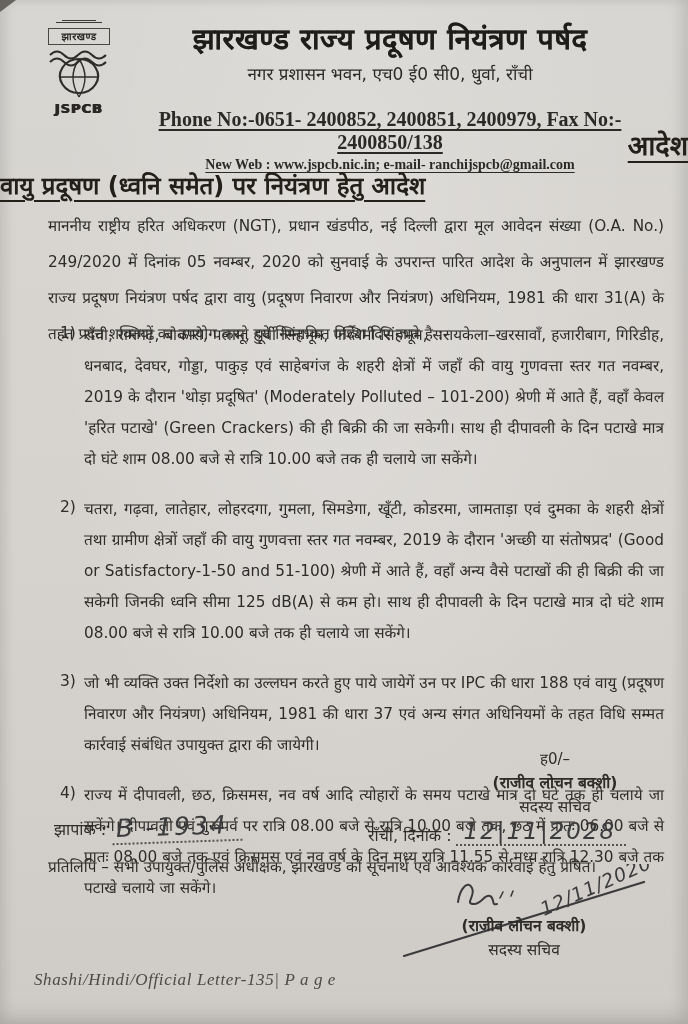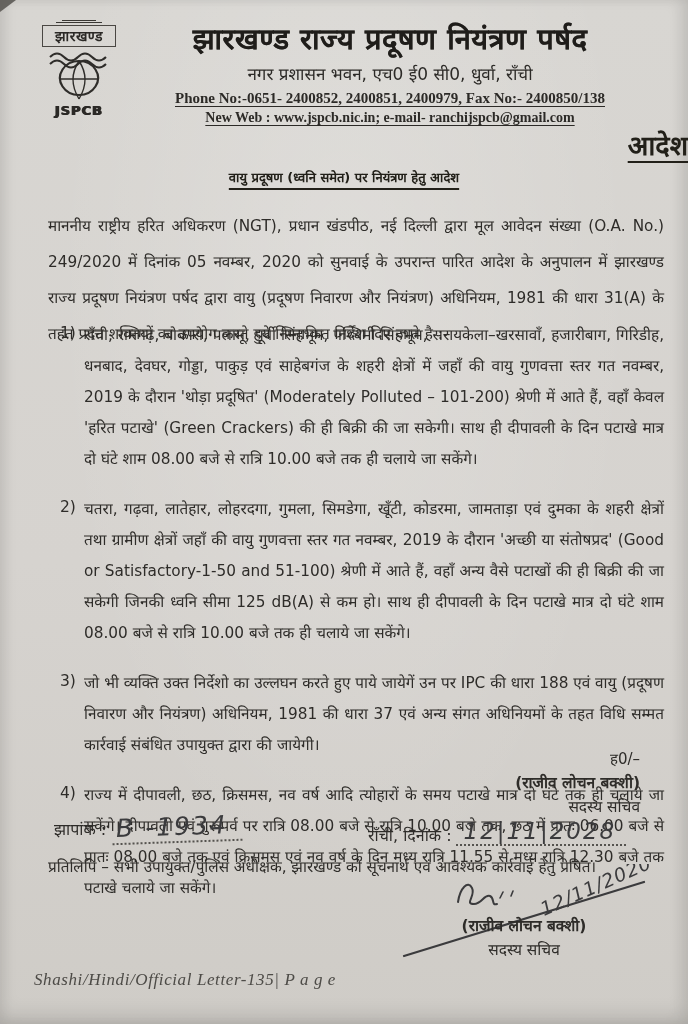--- a/index.html
+++ b/index.html
@@ -20,66 +20,66 @@
     position:absolute; left:0; top:0; width:16px; height:12px;
     background:#55524e;
     clip-path:polygon(0 0, 100% 0, 0 100%);
     opacity:0.85;
   }
   
   .logo { position:absolute; left:36px; top:20px; width:86px; text-align:center; }
   .logo .rule { height:1px; background:#3a3834; width:34px; margin:0 auto 1px; }
   .logo .rule2 { height:1px; background:#3a3834; width:46px; margin:0 auto 2px; }
   .logo .logo-state {
-    display:inline-block; font-size:14px; font-weight:bold; color:#2b2926;
+    display:inline-block; font-size:10px; font-weight:bold; color:#2b2926;
     border:1px solid #4a4743; padding:0 12px 1px; letter-spacing:0.5px;
   }
   .logo svg { display:block; margin:2px auto 0; }
   .logo .logo-abbr {
     font-size:13px; font-weight:bold; color:#2b2926; letter-spacing:1px;
     text-shadow:0.6px 0 0 #2b2926, -0.6px 0 0 #2b2926;
   }
   .header-text { position:absolute; left:116px; top:18px; width:548px; text-align:center; }
   .org-name {
     font-size:29px; font-weight:bold; color:#1f1d1a; letter-spacing:0.5px;
     text-shadow:0 0 0.5px rgba(30,28,25,0.7);
   }
   .org-address { font-size:17px; margin-top:5px; color:#2c2a27; }
   .org-phone {
     font-family:"Liberation Serif", serif;
-    font-size:15px; font-weight:bold; color:#2c2a27; margin-top:5px;
+    font-size:20px; font-weight:bold; color:#2c2a27; margin-top:23px;
     text-decoration:underline; text-underline-offset:3px;
   }
   .org-web {
     font-family:"Liberation Serif", serif;
     font-size:14px; font-weight:bold; color:#2c2a27; margin-top:3px;
     text-decoration:underline; text-underline-offset:3px;
   }
   
   .doc-title {
     position:absolute; left:0; top:126px; width:100%; text-align:right;
     font-size:27px; font-weight:bold; color:#222019;
     text-decoration:underline; text-underline-offset:6px; text-decoration-thickness:1.5px;
   }
   .doc-subtitle {
-    position:absolute; left:0; top:168px; width:100%; text-align:center;
-    font-size:13px; font-weight:bold; color:#222019;
+    position:absolute; left:0; top:168px; width:100%; text-align:left;
+    font-size:24px; font-weight:bold; color:#222019;
     text-decoration:underline; text-underline-offset:6px; text-decoration-thickness:1.5px;
   }
   
   .intro {
     position:absolute; left:48px; top:208px; width:616px;
     font-size:15.3px; line-height:36px; text-align:justify; color:#2e2c29;
   }
   .items { position:absolute; left:60px; top:320px; width:604px; }
   .item { display:flex; margin-bottom:19px; }
   .item .num { width:24px; flex-shrink:0; font-size:15.5px; line-height:26.5px; }
   .item .txt { flex:1; font-size:15.3px; line-height:31px; text-align:justify; color:#2e2c29; }
   
-  .sig1 { position:absolute; right:48px; top:748px; width:170px; text-align:right; }
+  .sig1 { position:absolute; right:48px; top:748px; width:170px; text-align:center; }
   .sig1 .signed-mark { font-size:15px; }
   .sig1 .sig-name { font-size:15.5px; font-weight:bold; margin-top:3px; }
   .sig1 .sig-desig { font-size:15.5px; margin-top:2px; }
   .memo { position:absolute; left:54px; top:812px; font-size:16px; }
   .memo .hand {
     display:inline-block; font-size:25px; font-style:italic; color:#3b3b3d;
     border-bottom:2px dotted #55534f; padding:0 14px 0 4px;
     transform:rotate(-2deg); margin-left:6px; letter-spacing:2px;
   }
   .place-date { position:absolute; left:368px; top:820px; font-size:16px; }

